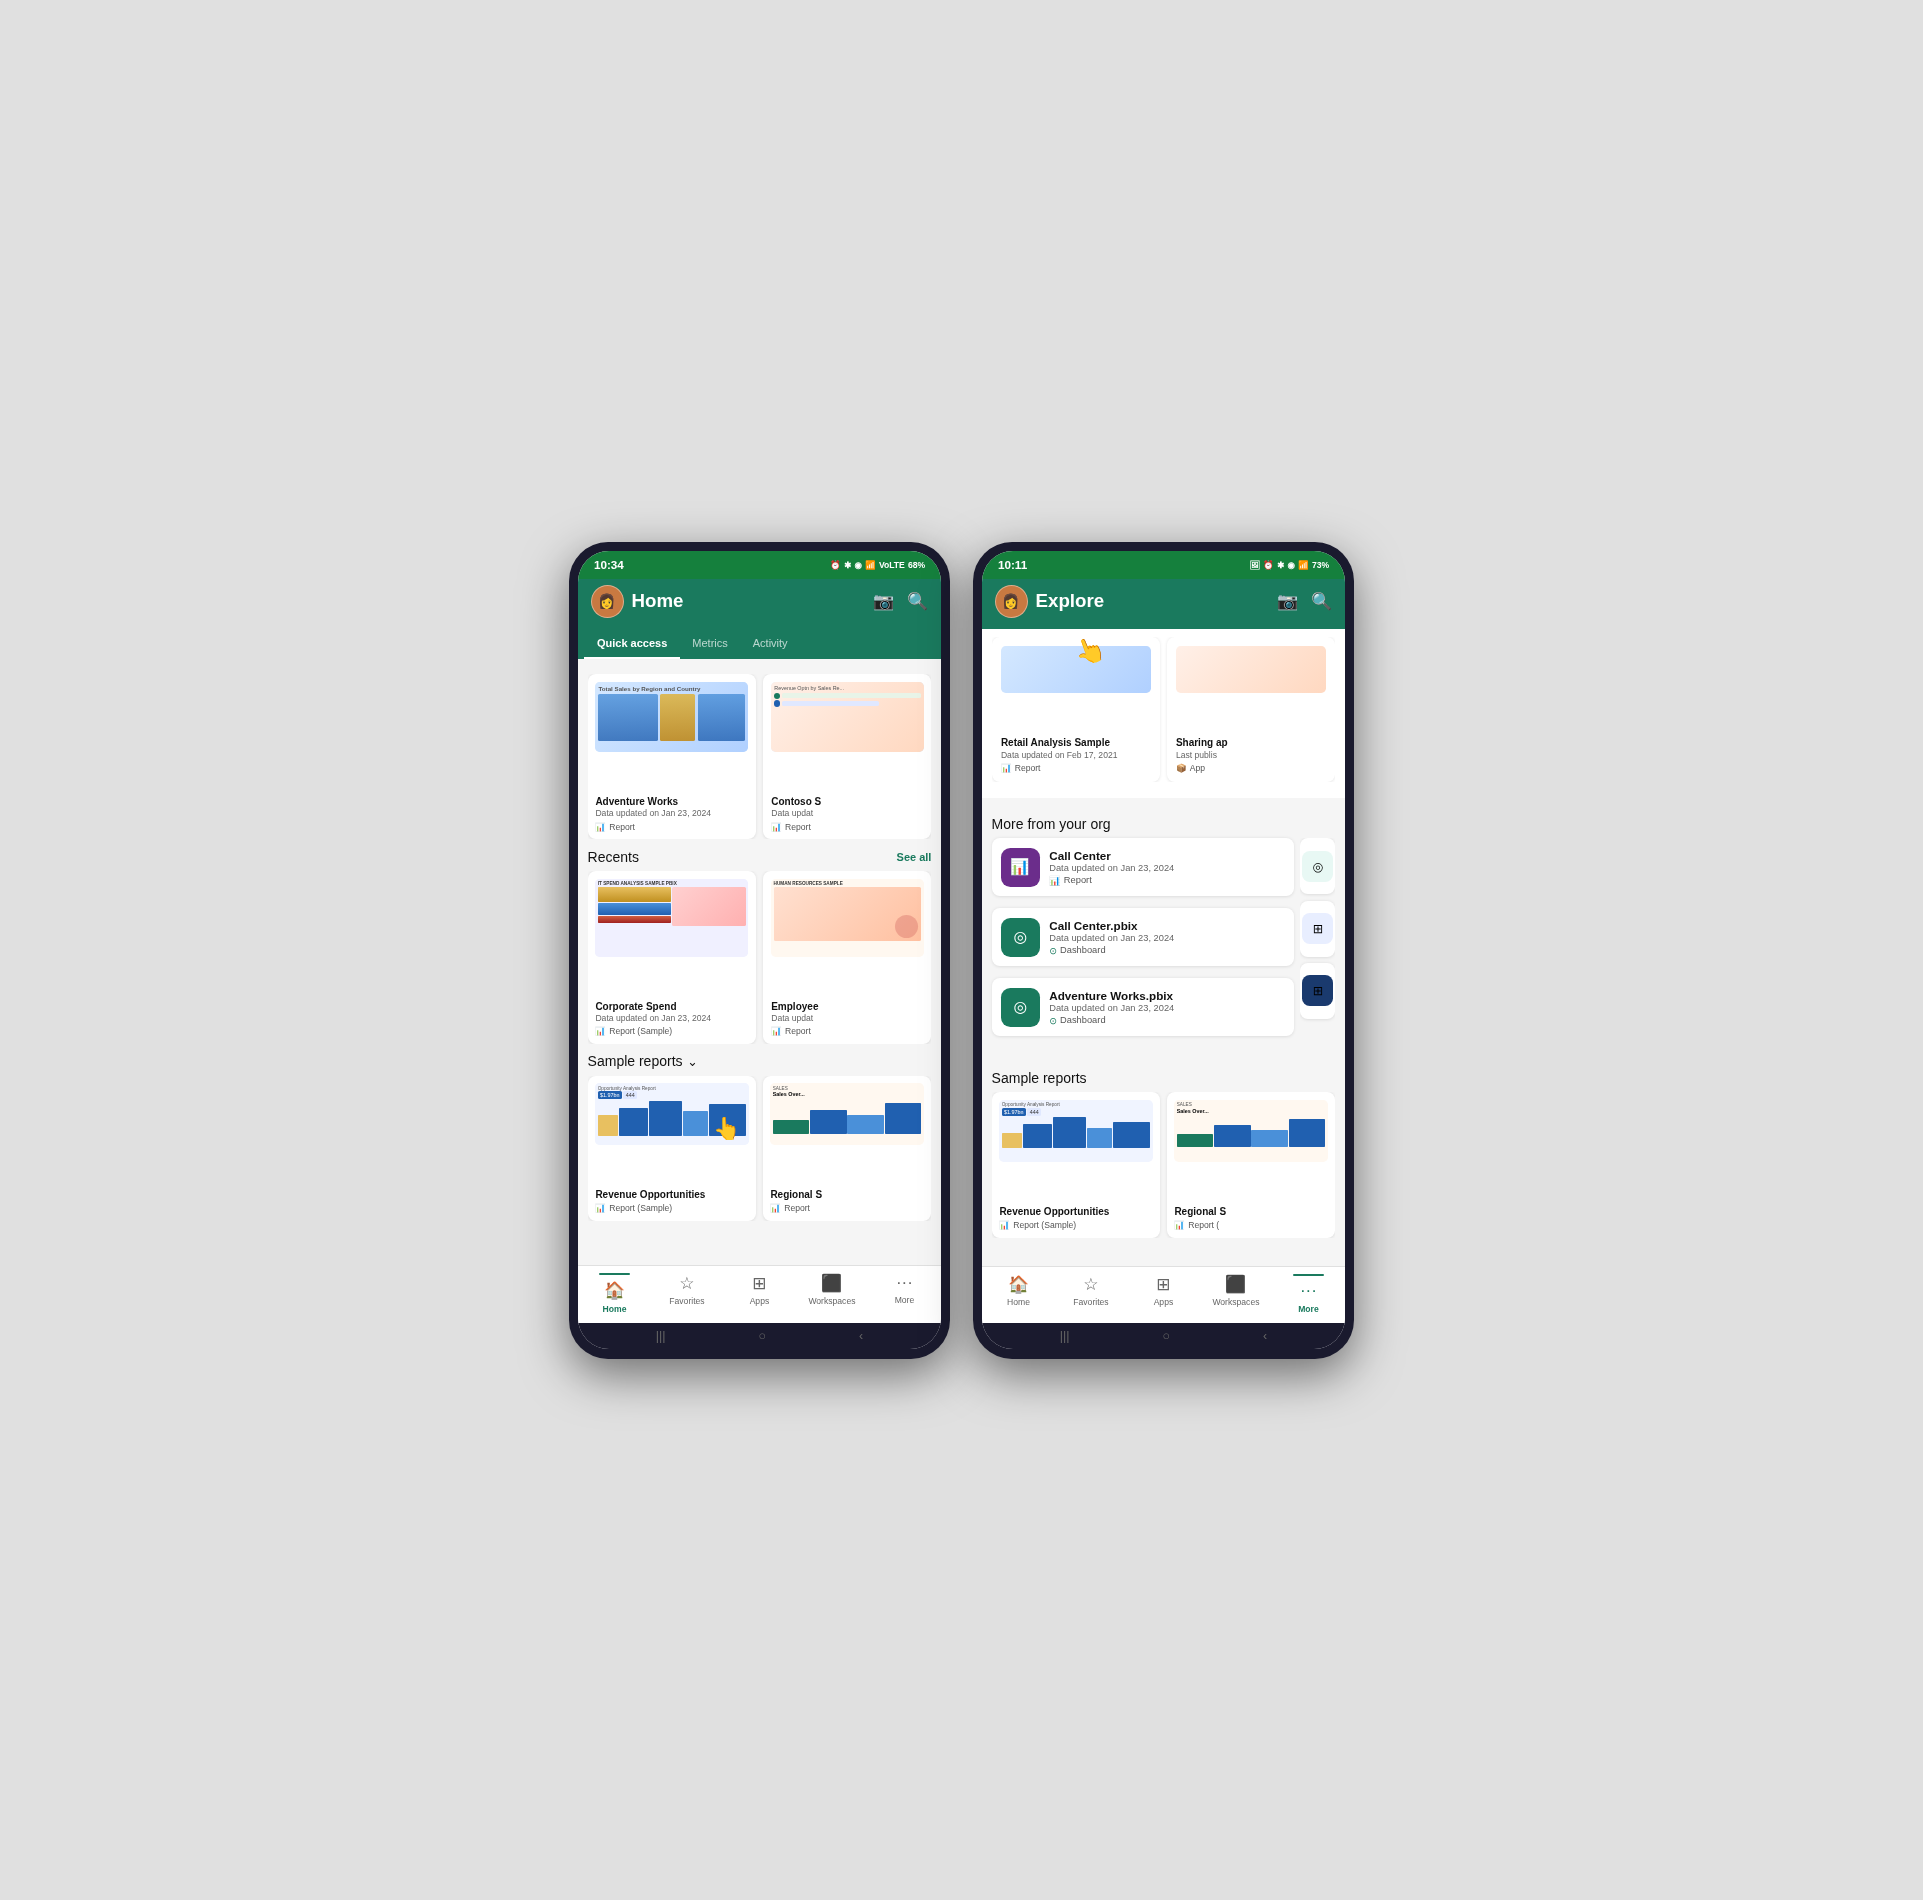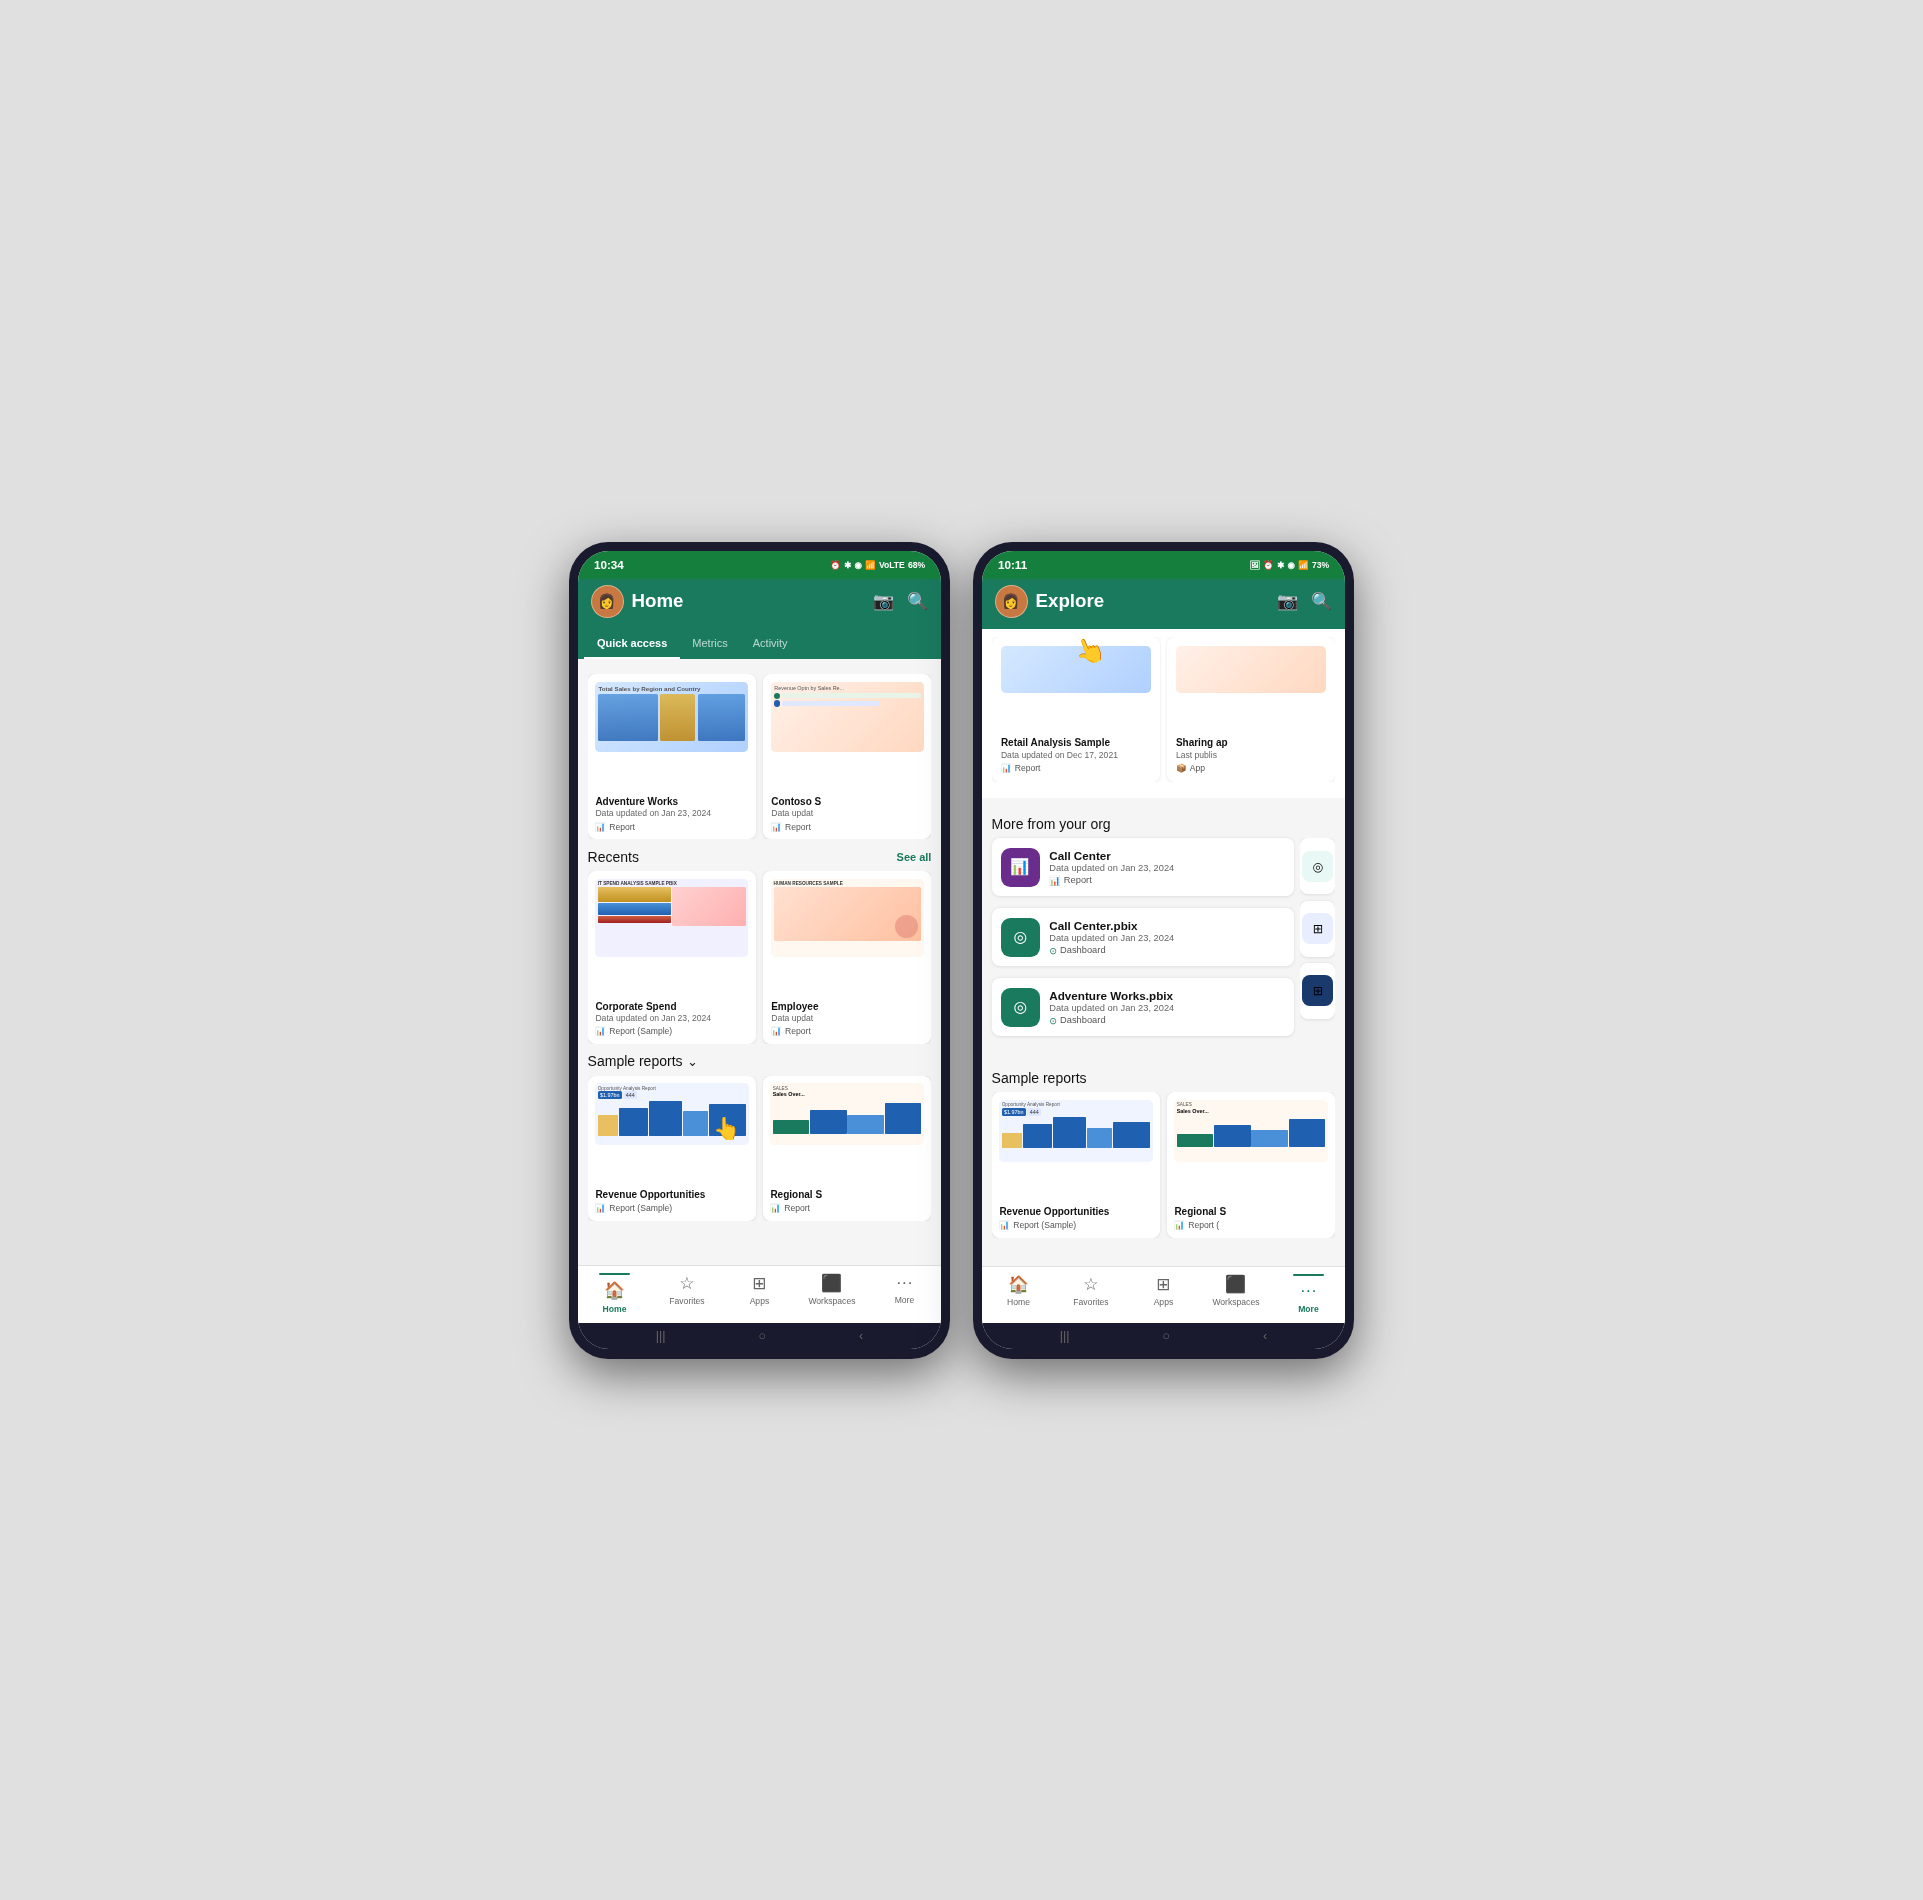--- a/index.html
+++ b/index.html
@@ -544,21 +544,21 @@
       <div class="explore-content">
 
         <div style="padding:7.8px 9.3px;background:white;position:relative;">
 
           <div style="position:absolute;top:7.8px;left:93px;font-size:25px;z-index:10;transform:rotate(-20deg);">👆</div>
 
           <div class="featured-cards-row">
             <div class="featured-card-item">
               <div style="width:100%;height:47px;background:linear-gradient(135deg,#d4e8ff,#b0d0ff);border-radius:4.7px;margin-bottom:6.2px;"></div>
               <div class="card-title">Retail Analysis Sample</div>
-              <div class="card-date">Data updated on Dec 17, 2021</div>
+              <div class="card-date">Data updated on Feb 17, 2021</div>
               <div class="card-type">
                 <span style="color:#1a7a5e;">📊</span>
                 <span>Report</span>
               </div>
             </div>
 
             <div class="featured-card-item partial-card">
               <div style="width:100%;height:47px;background:linear-gradient(135deg,#fff0e8,#ffd8c0);border-radius:4.7px;margin-bottom:6.2px;"></div>
               <div class="card-title">Sharing ap</div>
               <div class="card-date">Last publis</div>

